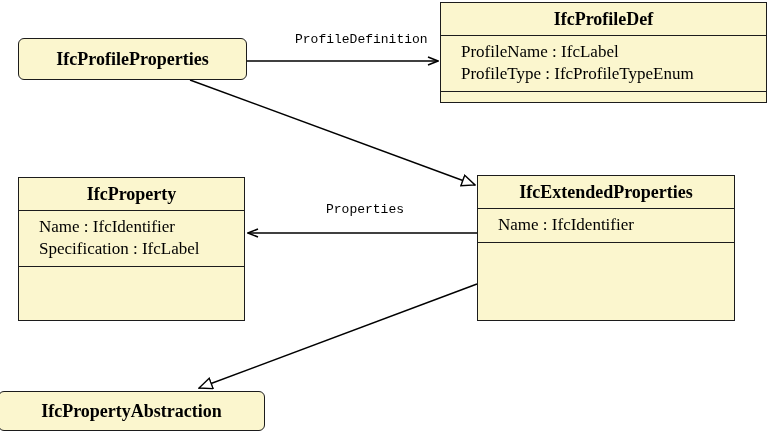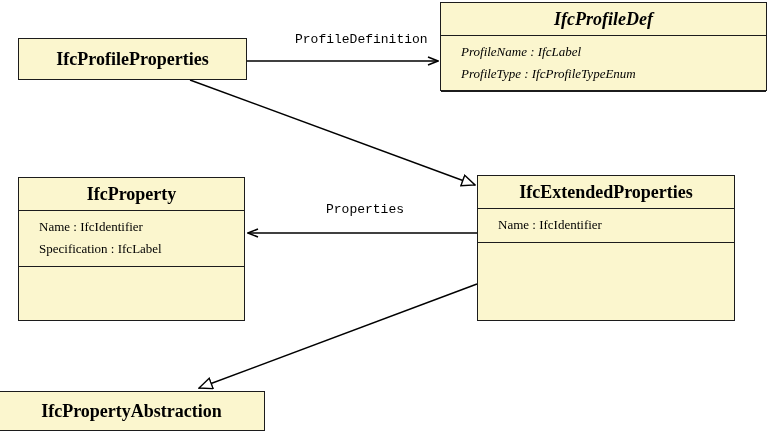--- a/index.html
+++ b/index.html
@@ -32,26 +32,26 @@
     display: flex;
     flex-direction: column;
   }
   .uml-title {
     text-align: center;
     font-weight: bold;
     font-size: 18px;
     padding: 6px 6px 5px 6px;
     white-space: nowrap;
   }
-  .uml-class.single { justify-content: center; }
+  .uml-class.single { justify-content: center; border-radius: 6px; }
   .uml-class.single .uml-title { padding: 0 6px; }
   .uml-attrs {
     border-top: 1.6px solid var(--box-border);
     padding: 5px 8px 6px 20px;
-    font-size: 13px;
+    font-size: 17px;
     line-height: 22px;
     white-space: nowrap;
   }
   .uml-empty {
     border-top: 1.6px solid var(--box-border);
     flex: 1;
     min-height: 14px;
   }
   .edge-label {
     position: absolute;
@@ -77,21 +77,21 @@
     <line x1="247" y1="61" x2="438" y2="61" stroke="#000" stroke-width="1.4" marker-end="url(#vee)"></line>
     <line x1="190" y1="80" x2="475" y2="185" stroke="#000" stroke-width="1.4" marker-end="url(#hollow-triangle)"></line>
     <line x1="477" y1="233" x2="248" y2="233" stroke="#000" stroke-width="1.4" marker-end="url(#vee)"></line>
     <line x1="477" y1="284" x2="199" y2="388" stroke="#000" stroke-width="1.4" marker-end="url(#hollow-triangle)"></line>
   </svg>
 
   <div class="uml-class single" style="left:18px; top:38px; width:229px; height:42px;">
     <div class="uml-title">IfcProfileProperties</div>
   </div>
 
-  <div class="uml-class" style="left:440px; top:2px; width:327px; height:89px;font-style:italic;">
+  <div class="uml-class" style="left:440px; top:2px; width:327px; height:101px;">
     <div class="uml-title">IfcProfileDef</div>
     <div class="uml-attrs">
       <div>ProfileName : IfcLabel</div>
       <div>ProfileType : IfcProfileTypeEnum</div>
     </div>
     <div class="uml-empty"></div>
   </div>
 
   <div class="uml-class" style="left:18px; top:177px; width:227px; height:144px;">
     <div class="uml-title">IfcProperty</div>

